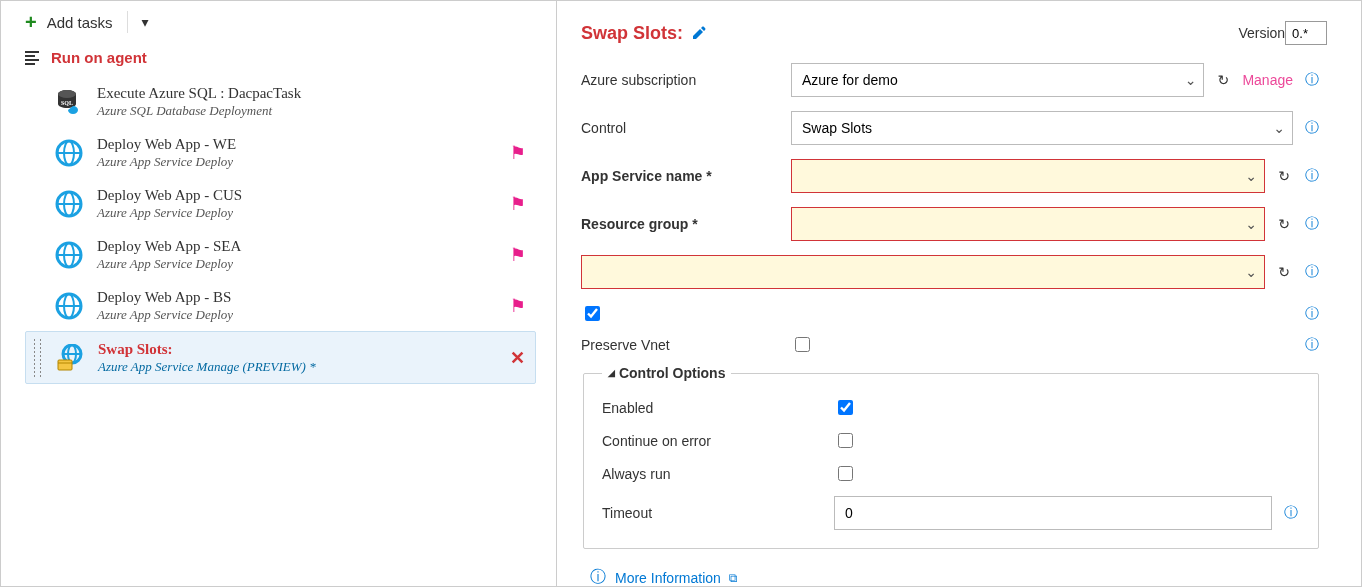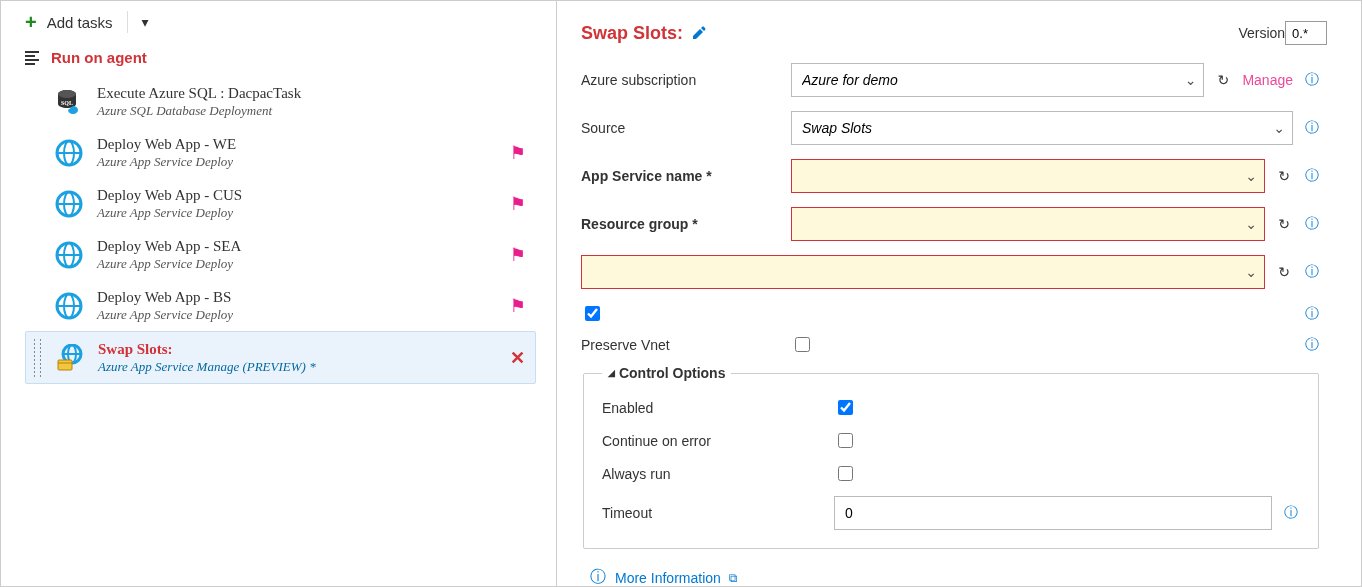--- a/index.html
+++ b/index.html
@@ -112,21 +112,21 @@
     appearance:none; background:#fff; position:relative;
   }
   .version-caret { margin-left:-16px; pointer-events:none; font-size:10px;}
 
   .form-row { display:flex; align-items:center; margin-bottom:14px; }
   .form-label { width: 210px; color:#333; font-size:14px; }
   .form-label.bold { font-weight:700; }
   .form-control-wrap { flex:1; display:flex; align-items:center; gap:10px; }
   .form-select, .form-input {
     flex:1; height:34px; border:1px solid #bbb; padding:0 28px 0 10px;
-    font-size:14px; background:#fff; position:relative;font-style:italic;
+    font-size:14px; background:#fff; position:relative;
   }
   .form-select.req { background:#fff9dc; border:1px solid #d13438; }
   .select-shell { position:relative; flex:1; display:flex; }
   .select-shell .chev {
     position:absolute; right:8px; top:50%; transform:translateY(-50%);
     pointer-events:none; color:#555;
   }
   .icon-btn { color:#333; cursor:pointer; width:18px; text-align:center; }
   .info-icon { color:#0078d4; cursor:pointer; width:18px; text-align:center; font-size:14px; }
   .link { color:#ec4899; cursor:pointer; }
@@ -303,21 +303,21 @@
         <input class="form-select" value="Azure for demo" style="">
         <span class="chev">⌄</span>
       </div>
       <span class="icon-btn">↻</span>
       <span class="link">Manage</span>
       <span class="info-icon">ⓘ</span>
     </div>
   </div>
 
   <div class="form-row">
-    <div class="form-label">Source</div>
+    <div class="form-label">Control</div>
     <div class="form-control-wrap">
       <div class="select-shell">
         <input class="form-select" value="Swap Slots" style="">
         <span class="chev">⌄</span>
       </div>
       <span class="info-icon">ⓘ</span>
     </div>
   </div>
 
   <div class="form-row">

